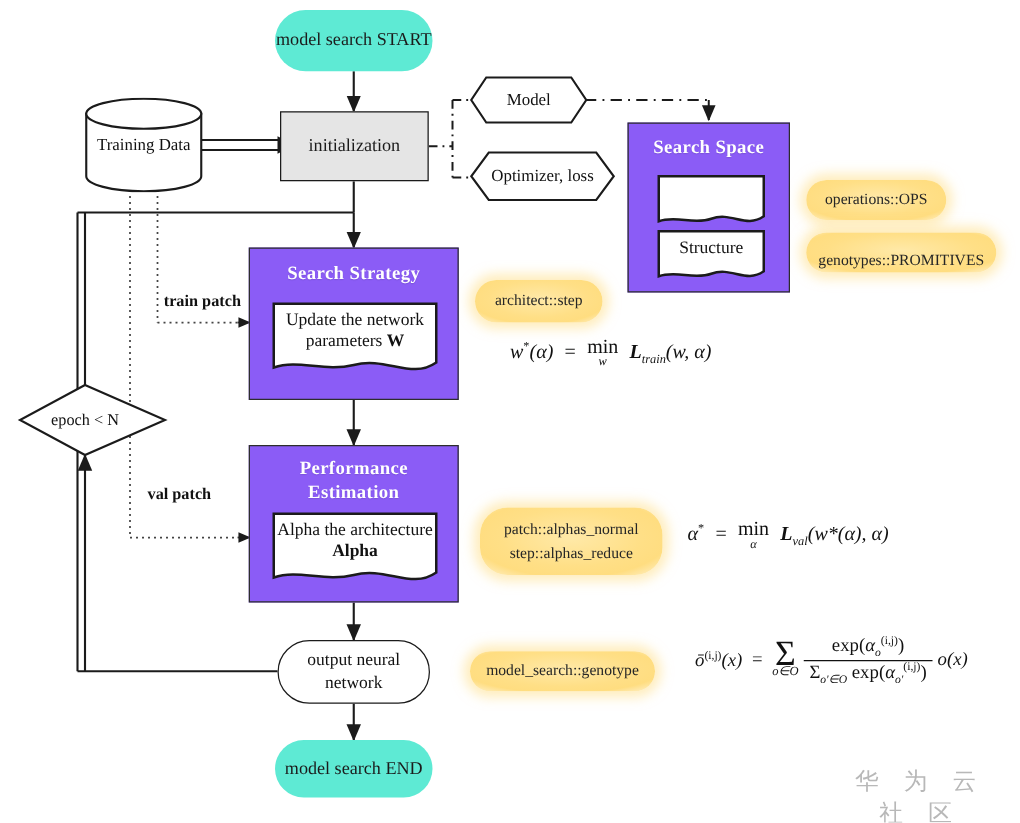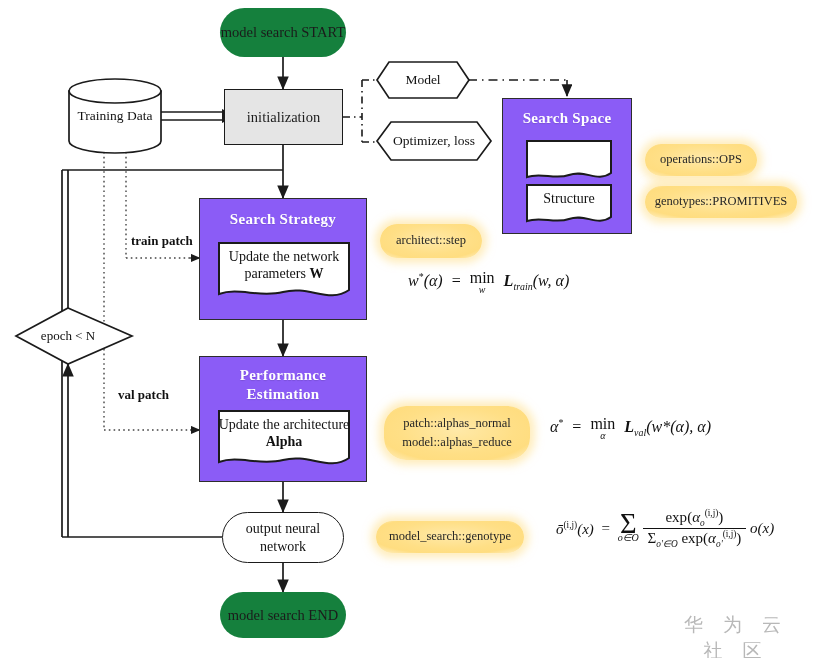--- a/index.html
+++ b/index.html
@@ -10,21 +10,21 @@
     overflow:hidden;
     position:relative;
   }
   #stage{position:absolute;left:0;top:0;width:816px;height:658px;}
   svg.layer{position:absolute;left:0;top:0;width:816px;height:658px;pointer-events:none;}
 
   .node{position:absolute;box-sizing:border-box;}
 
   
   .terminal{
-    background:#15803d;
+    background:#5eead4;
     border-radius:26px;
     display:flex;align-items:center;justify-content:center;
     font-size:14.5px;color:#1b1b1b;
     text-align:center;
     font-family:"Liberation Serif", serif;
   }
 
   
   .proc{
     background:#e5e5e5;
@@ -263,21 +263,21 @@
 
   <div class="node phase" style="left:199px;top:356px;width:168px;height:126px;">
     <div class="phase-title" style="top:10px;">Performance</div>
     <div class="phase-title" style="top:29px;">Estimation</div>
 
     <div class="doccard" style="left:17px;top:52px;width:134px;height:64px;">
       <svg width="134" height="64" viewBox="0 0 134 64">
         <path d="M2,2 L132,2 L132,49 C112,63 92,44 66,51 C42,57 22,46 2,53 z" fill="#ffffff" stroke="#1b1b1b" stroke-width="2"></path>
       </svg>
       <div class="doctext" style="height:48px;">
-        <span>Update the architecture</span>
+        <span>Alpha the architecture</span>
         <b>Alpha</b>
       </div>
     </div>
   </div>
 
   <div class="diamond-label" style="left:16px;top:328px;width:104px;text-align:center;">
     <span>epoch &lt; N</span>
   </div>
 
   <div class="node stadium" style="left:222px;top:512px;width:122px;height:51px;flex-direction:column;">
@@ -293,31 +293,31 @@
     <span>train patch</span>
   </div>
   <div class="edgelabel" style="left:118px;top:387px;">
     <span>val patch</span>
   </div>
 
   <div class="callout" style="left:645px;top:144px;width:112px;height:32px;">
     <span>operations::OPS</span>
   </div>
 
-  <div class="callout" style="left:645px;top:186px;width:152px;height:32px;">
+  <div class="callout" style="left:645px;top:186px;width:152px;height:32px;justify-content:flex-end;">
     <span>genotypes::PROMITIVES</span>
   </div>
 
   <div class="callout" style="left:380px;top:224px;width:102px;height:34px;">
     <span>architect::step</span>
   </div>
 
   <div class="callout" style="left:384px;top:406px;width:146px;height:54px;">
     <span>patch::alphas_normal</span>
-    <span>model::alphas_reduce</span>
+    <span>step::alphas_reduce</span>
   </div>
 
   <div class="callout" style="left:376px;top:521px;width:148px;height:32px;">
     <span>model_search::genotype</span>
   </div>
 
   <div class="math" style="left:408px;top:270px;font-size:16px;">
     <span class="mi">w</span><span class="sup">*</span><span class="mi">(α)</span>
     <span style="margin:0 5px;">=</span>
     <span class="under">

